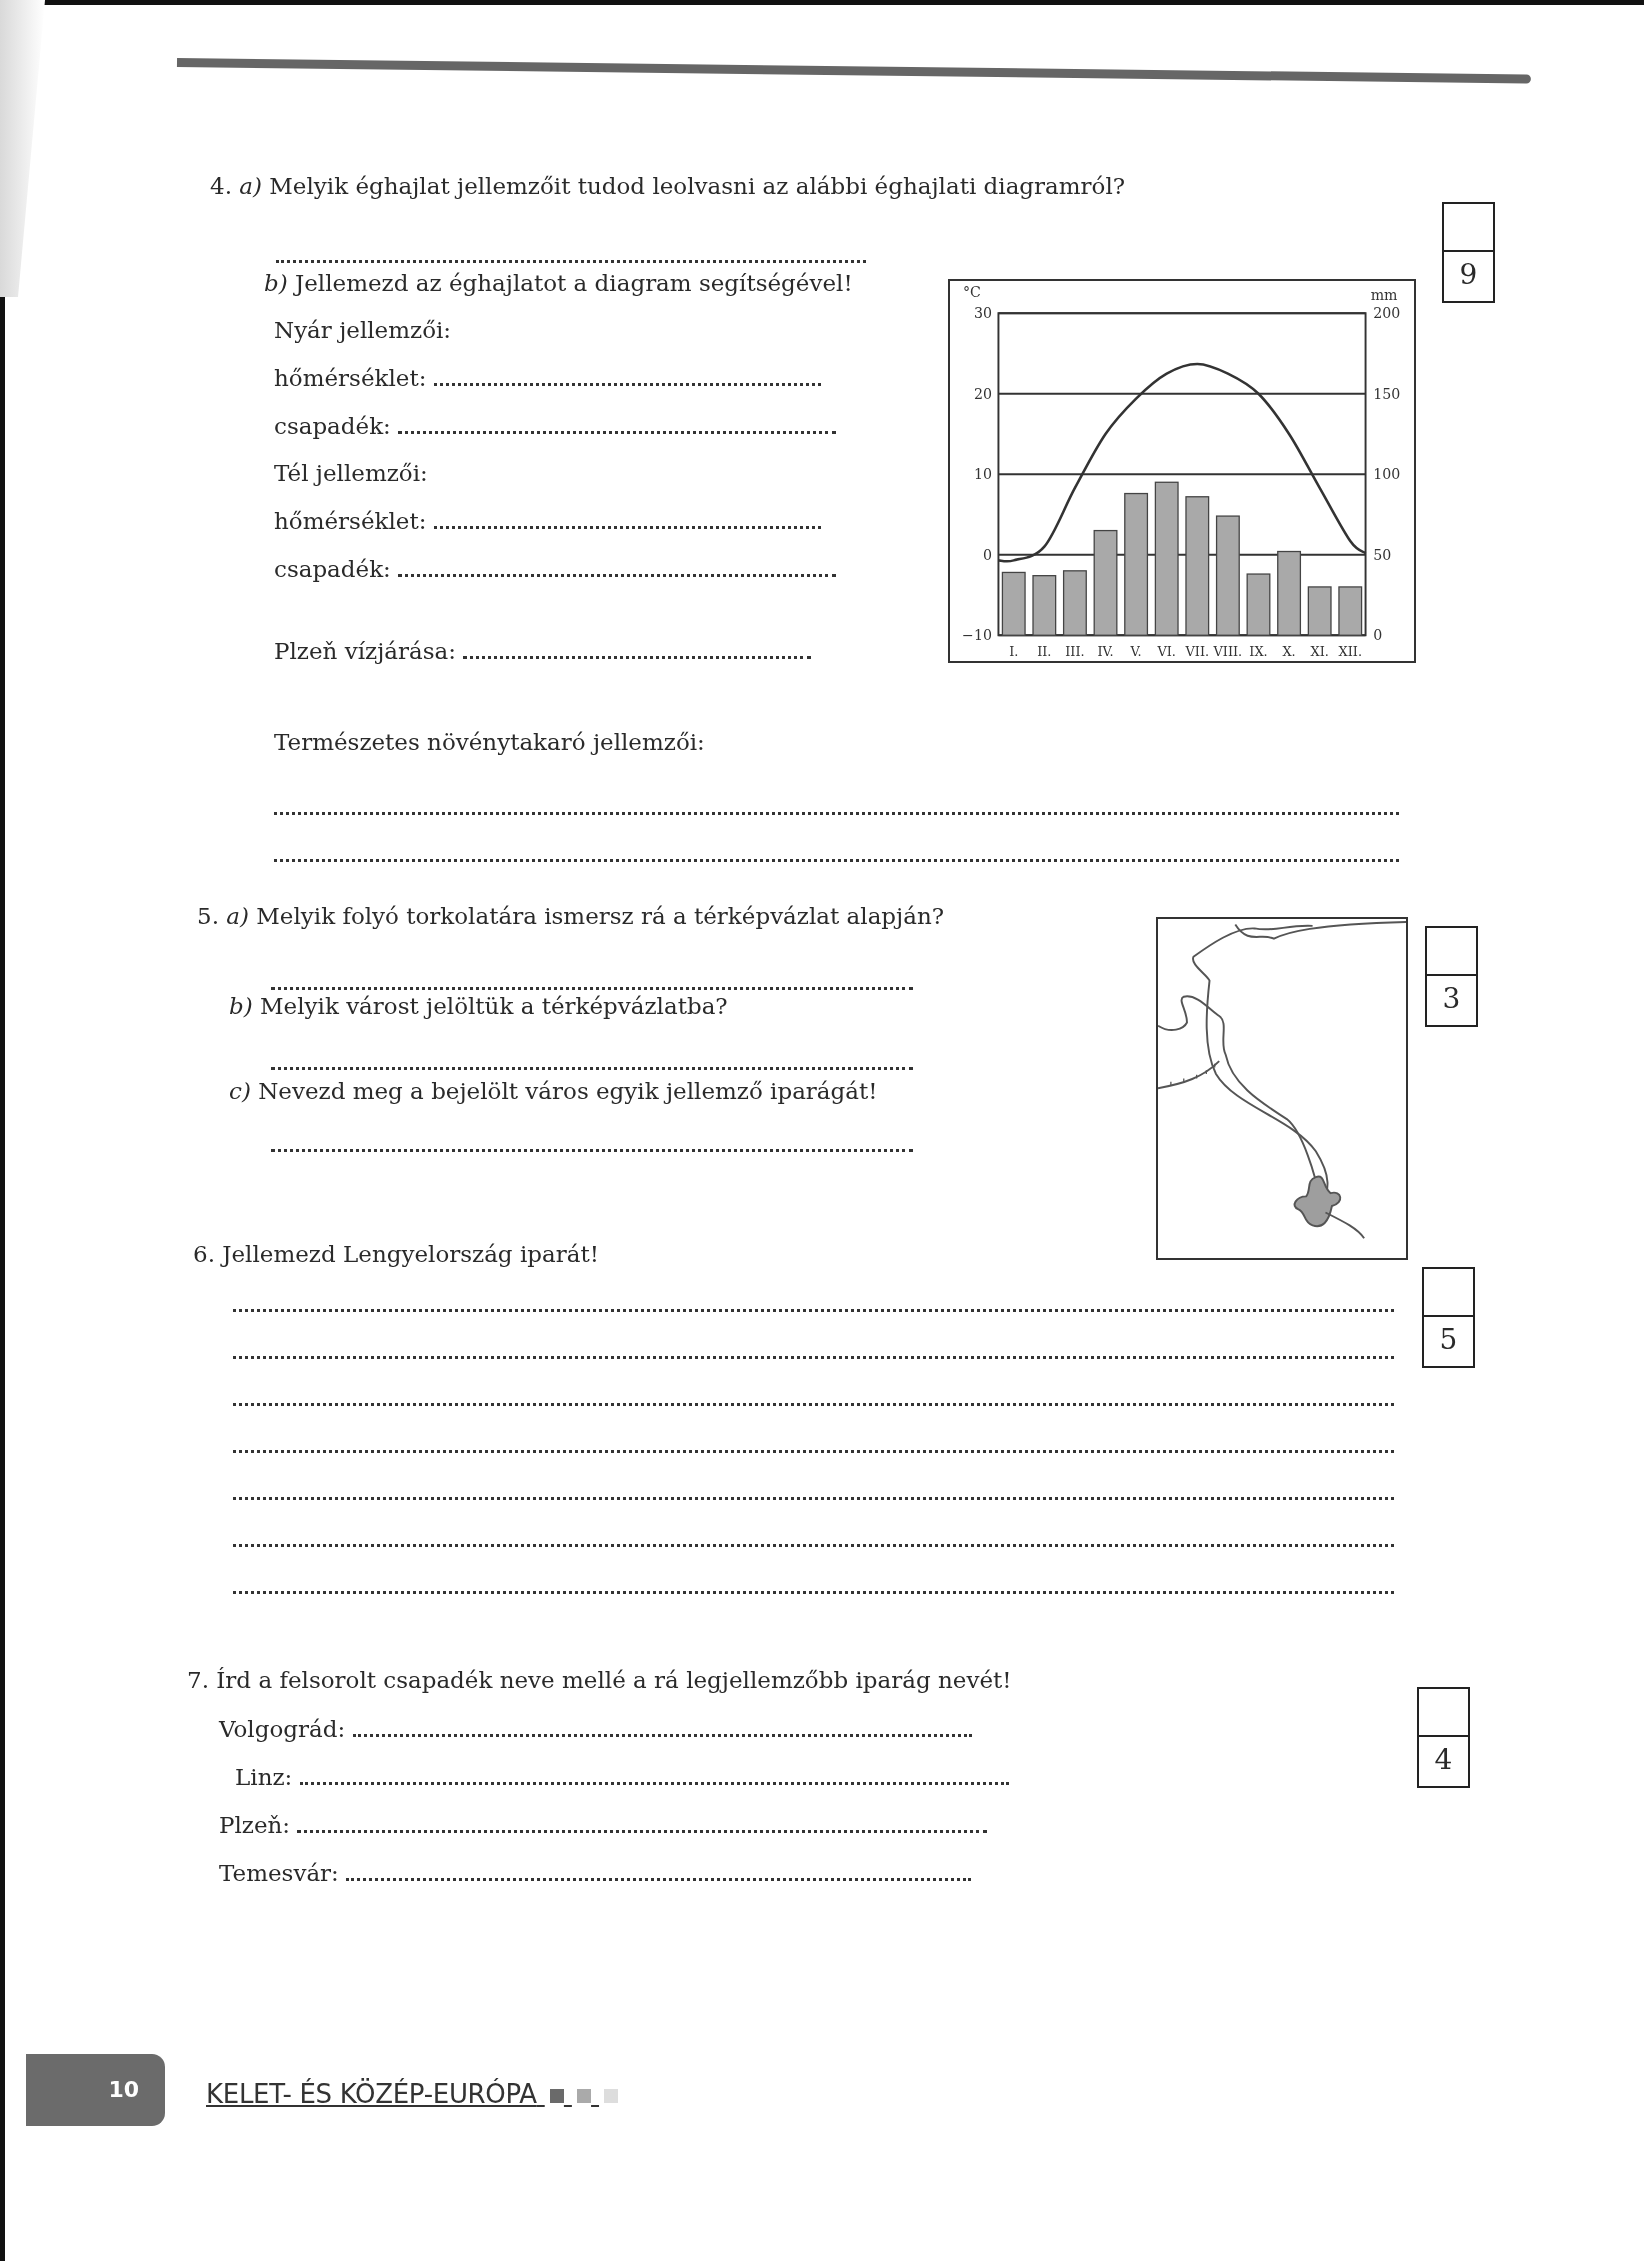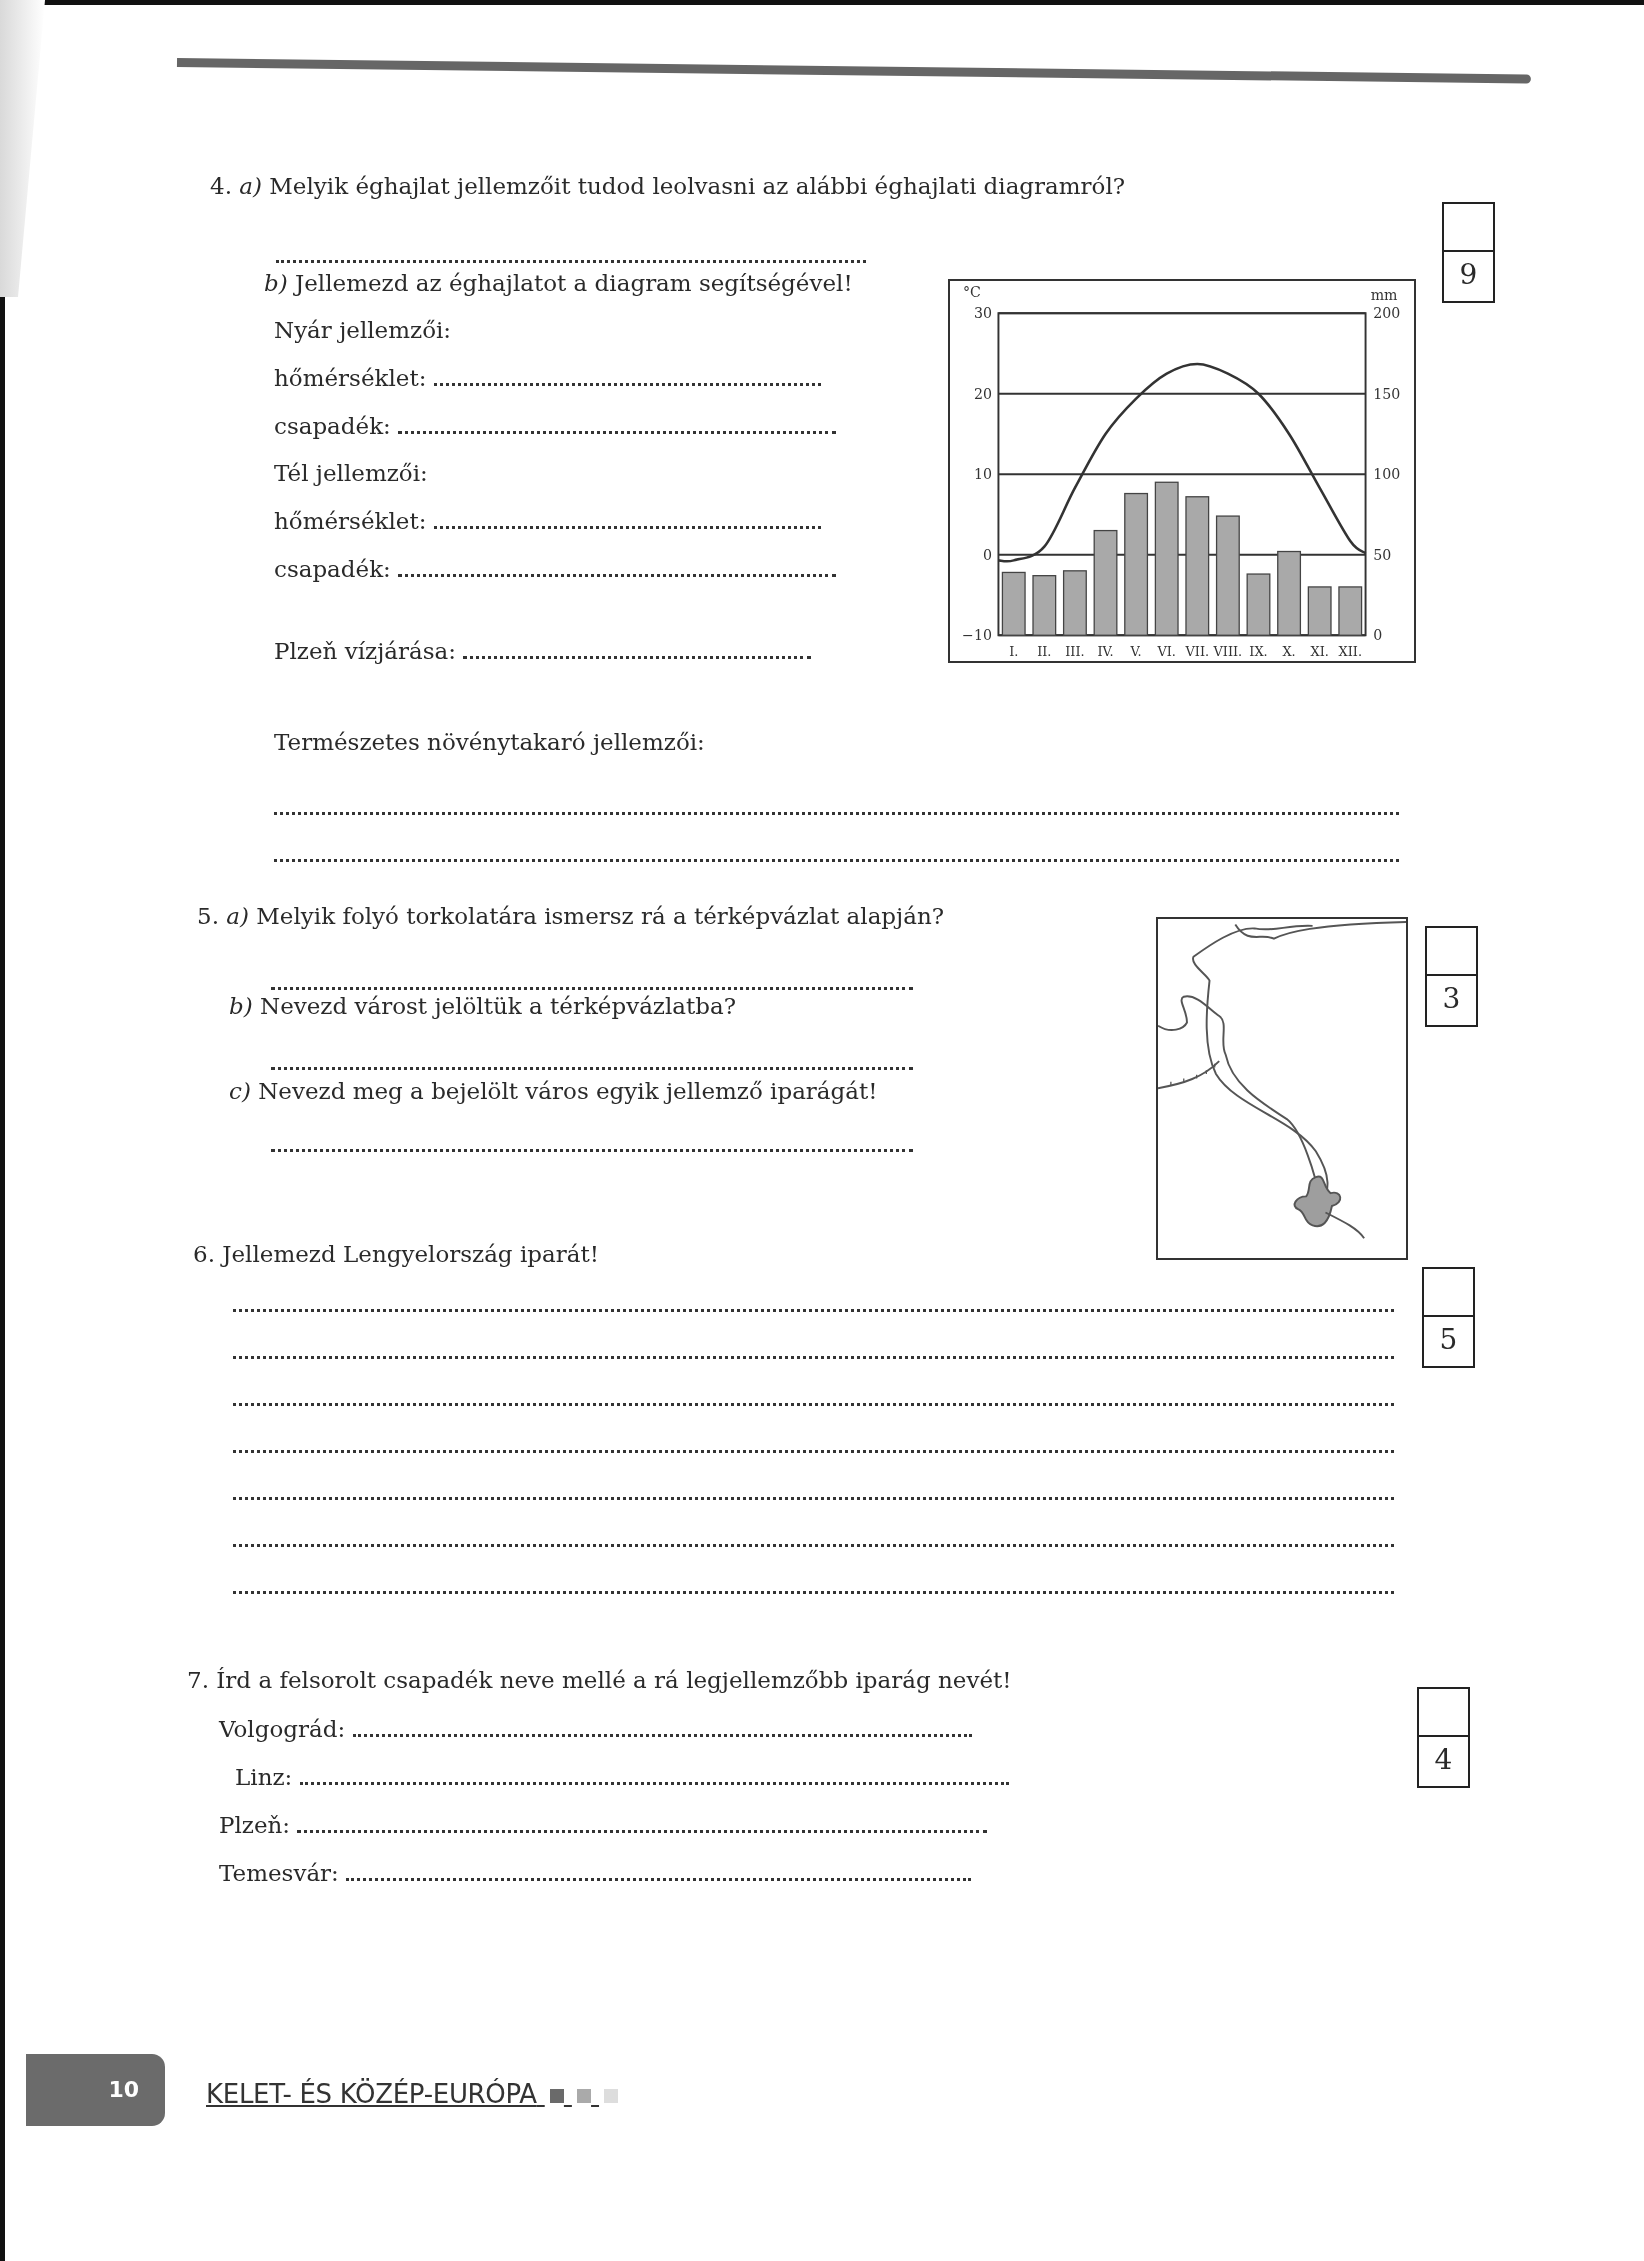--- a/index.html
+++ b/index.html
@@ -135,21 +135,21 @@
 </div>
 
 <div class="q" style="left:197px; top:903px;">
   <span>5.</span>
   <span class="it">a)</span>
   <span>Melyik folyó torkolatára ismersz rá a térképvázlat alapján?</span>
 </div>
 <div class="line" style="left:271px; top:987px; width:642px;"></div>
 <div class="q" style="left:229px; top:993px;">
   <span class="it">b)</span>
-  <span>Nevezd várost jelöltük a térképvázlatba?</span>
+  <span>Melyik várost jelöltük a térképvázlatba?</span>
 </div>
 <div class="line" style="left:271px; top:1067px; width:642px;"></div>
 <div class="q" style="left:229px; top:1078px;">
   <span class="it">c)</span>
   <span>Nevezd meg a bejelölt város egyik jellemző iparágát!</span>
 </div>
 <div class="line" style="left:271px; top:1149px; width:642px;"></div>
 
 <div class="map-box">
   <svg width="248" height="339" viewBox="0 0 385 525">

